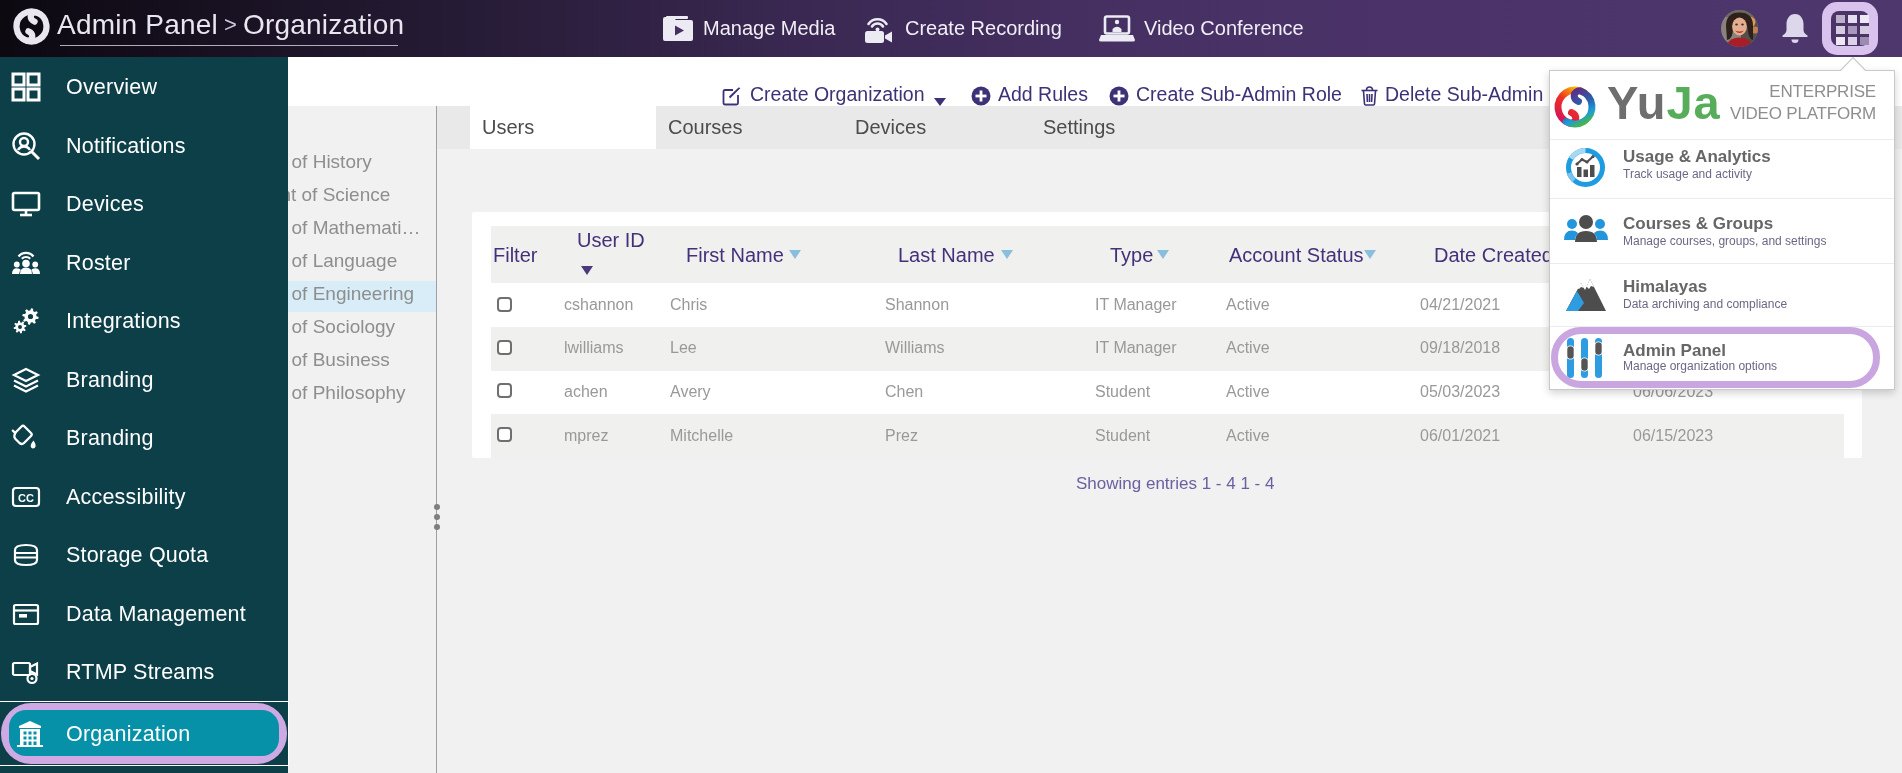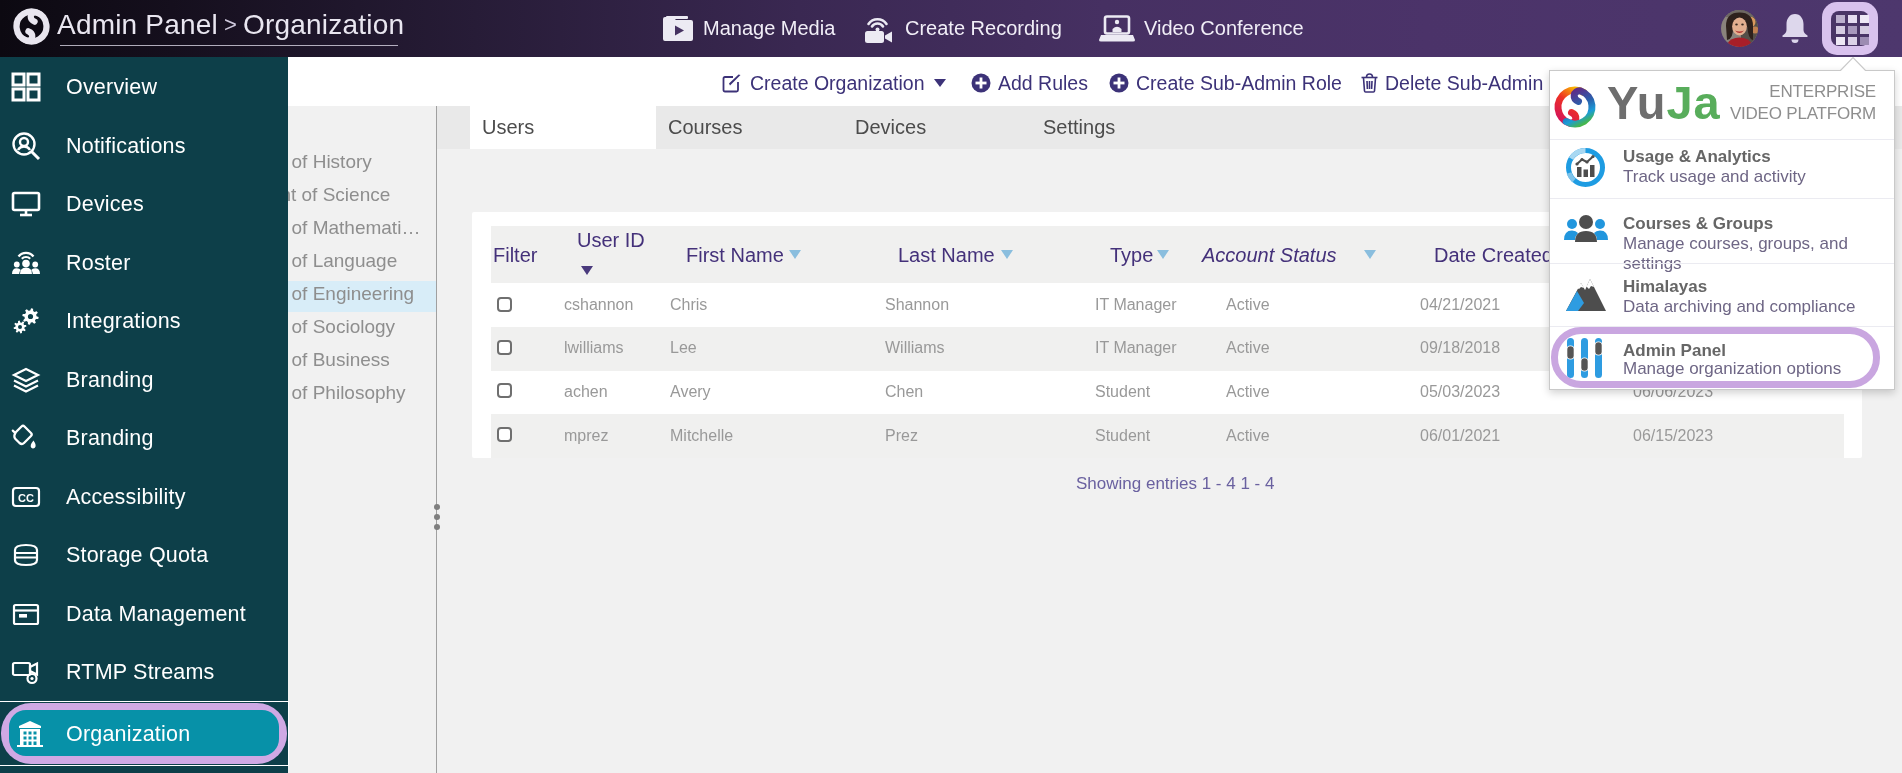--- a/index.html
+++ b/index.html
@@ -20,21 +20,21 @@
 #sidebar { position:absolute; left:0; top:57px; width:288px; height:716px; background:#0d3f49; z-index:30; }
 .side-item { position:absolute; left:0; width:288px; height:58px;text-align:center; }
 .side-item .ic { position:absolute; left:11px; top:50%; transform:translateY(-50%); width:30px; height:30px; }
 .side-item .lb { position:absolute; left:66px; top:50%; transform:translateY(-50%); color:#ffffff; font-size:21.5px; letter-spacing:0.2px; }
 #org-outline { position:absolute; left:-1px; top:644px; width:290px; height:65px; border:1.5px solid #ffffff; }
 #org-pill-outer { position:absolute; left:1px; top:646px; width:286px; height:61px; background:#cfa9e4; border-radius:30px; }
 #org-pill-inner { position:absolute; left:9px; top:653px; width:270px; height:46px; background:#0791a8; border-radius:17px; }
 
 
 #toolbar { position:absolute; left:288px; top:57px; width:1614px; height:49px; background:#ffffff; }
-.act { position:absolute; top:60px; height:46px; display:flex; align-items:center; color:#3c3278; font-size:19.5px; }
+.act { position:absolute; top:60px; height:46px; display:flex; align-items:flex-end; color:#3c3278; font-size:19.5px; }
 .act svg { margin-right:7px; }
 
 
 #dept { position:absolute; left:288px; top:106px; width:148px; height:667px; background:#f1f1f1; overflow:hidden; z-index:5; }
 #dept .row { position:absolute; left:0; width:148px; height:33px; }
 #dept .row span { position:absolute; white-space:nowrap; font-size:19px; color:#8e8e8e; top:50%; transform:translateY(-50%); }
 #divider { position:absolute; left:436px; top:106px; width:1px; height:667px; background:#a0a0a0; z-index:6; }
 #dragdots { position:absolute; left:432px; top:504px; width:10px; z-index:7; }
 #dragdots i { display:block; width:6px; height:6px; border-radius:50%; background:#7f7f7f; margin:0 auto 4px; }
 
@@ -53,21 +53,21 @@
 .trow { position:absolute; left:491px; width:1353px; height:44px; }
 .trow.alt { background:#f0f0ef; }
 .td { position:absolute; font-size:16px; color:#999999; white-space:nowrap; top:50%; transform:translateY(-50%); }
 .cb { position:absolute; left:497px; width:15px; height:15px; border:2px solid #6f6f6f; border-radius:4px; background:#fff; }
 #showing { position:absolute; left:1076px; top:474px; font-size:17px; color:#6a61a0; }
 
 
 #panel { position:absolute; left:1549px; top:70px; width:346px; height:320px; background:#ffffff; border:1px solid #c9c9c9; box-shadow:0 3px 8px rgba(0,0,0,0.18); z-index:50; }
 #panel-arrow { position:absolute; left:1838px; top:56px; z-index:51; }
 .pitem-title { position:absolute; font-size:17px; font-weight:bold; color:#666666; }
-.pitem-sub { position:absolute; font-size:17px; color:#6e6685; }
+.pitem-sub { position:absolute; font-size:12px; color:#6e6685; }
 .psep { position:absolute; left:0; width:344px; height:1px; background:#ebebf1; }
 #admin-hl { position:absolute; left:1551px; top:327px; width:329px; height:61px; border:7px solid #c9a6e0; border-radius:30px; z-index:55; }
 </style>
 </head>
 <body>
 
 <div id="topbar">
   <svg class="abs" style="left:13px; top:8px;" width="37" height="37" viewBox="0 0 42 42">
     <g fill="none" stroke="#e9e6ef" stroke-width="7.1" stroke-linecap="round">
       <path d="M 29.76 6.43 C 24.22 3.10 17.27 3.20 11.82 6.69 C 6.38 10.18 3.39 16.45 4.10 22.88 C 4.82 29.30 9.11 34.76 15.19 36.97 C 18.7 37.8 21.5 35.5 21.8 32.8 C 22.1 29.8 20 27.5 17.5 26.5"></path>
@@ -230,21 +230,21 @@
 <div id="thead"></div>
 <div class="th" style="left:493px; top:244px;">Filter</div>
 <div class="th" style="left:577px; top:229px;">User ID</div>
 <div class="sorttri" style="left:581px; top:266px;"></div>
 <div class="th" style="left:686px; top:244px;">First Name</div>
 <div class="caret" style="left:789px; top:250px;"></div>
 <div class="th" style="left:898px; top:244px;">Last Name</div>
 <div class="caret" style="left:1001px; top:250px;"></div>
 <div class="th" style="left:1110px; top:244px;">Type</div>
 <div class="caret" style="left:1157px; top:250px;"></div>
-<div class="th" style="left:1202px; top:244px;font-style:italic;">Account Status</div>
+<div class="th" style="left:1229px; top:244px;">Account Status</div>
 <div class="caret" style="left:1364px; top:250px;"></div>
 <div class="th" style="left:1434px; top:244px;">Date Created</div>
 <div class="caret" style="left:1556px; top:250px;"></div>
 <div class="th" style="left:1633px; top:244px;">Last Accessed</div>
 
 <div class="trow" style="top:283px;"></div>
 <div class="trow alt" style="top:327px;"></div>
 <div class="trow" style="top:370px;"></div>
 <div class="trow alt" style="top:414px;"></div>
 

